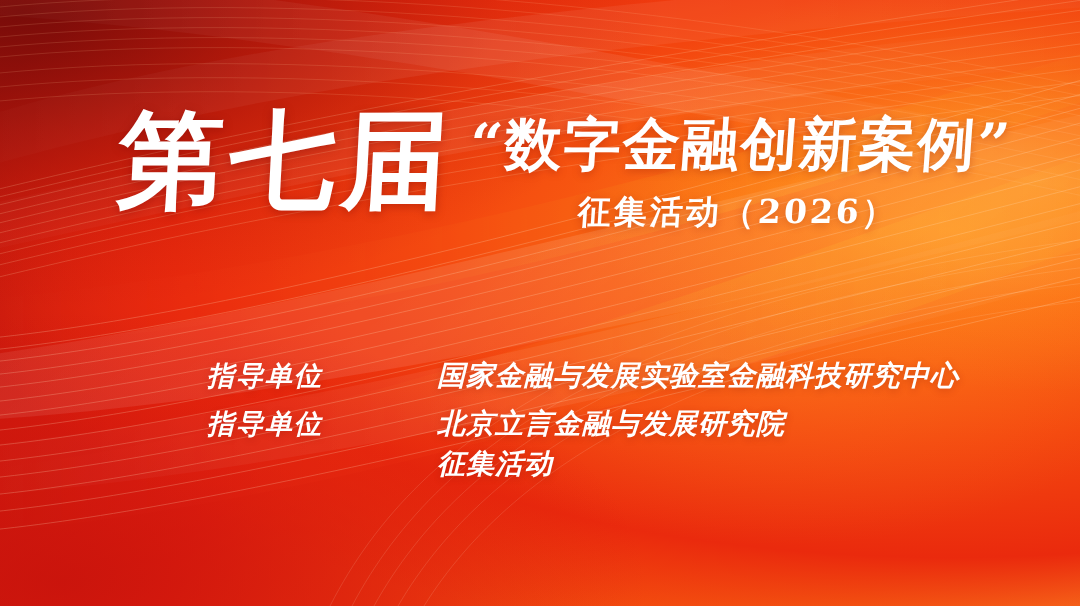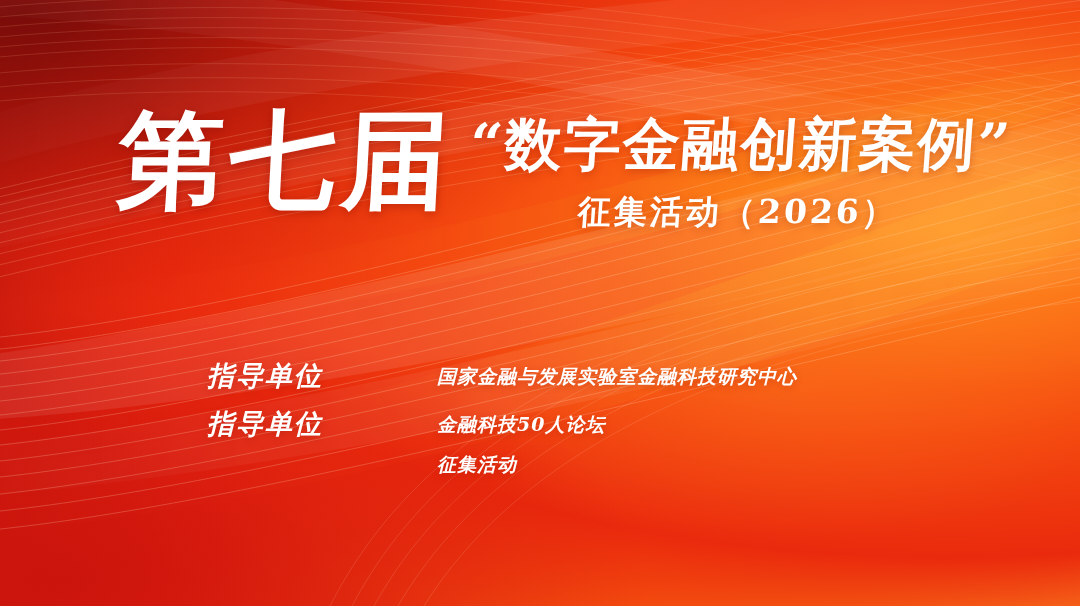--- a/index.html
+++ b/index.html
@@ -152,21 +152,21 @@
     text-shadow: 0 2px 7px rgba(140,20,5,0.30);
   }
 
   .credit-values {
     padding-left: 188px;
   }
 
   .credit-value {
     font-family: "DejaVu Serif", "Liberation Serif", serif;
     font-weight: 700;
-    font-size: 19px;
+    font-size: 28px;
     line-height: 40px;
     letter-spacing: 1px;
     color: #ffffff;
     white-space: nowrap;
     text-shadow: 0 2px 7px rgba(140,20,5,0.30);
   }
 </style>
 </head>
 <body>
 
@@ -282,20 +282,20 @@
       <div class="credit-row">
         <div class="credit-label">指导单位</div>
         <div class="credit-values">
           <div class="credit-value">国家金融与发展实验室金融科技研究中心</div>
         </div>
       </div>
 
       <div class="credit-row">
         <div class="credit-label">指导单位</div>
         <div class="credit-values">
-          <div class="credit-value">金融科技50人论坛</div>
+          <div class="credit-value">北京立言金融与发展研究院</div>
           <div class="credit-value">征集活动</div>
         </div>
       </div>
 
     </div>
   </div>
 </div>
 
 </body></html>

